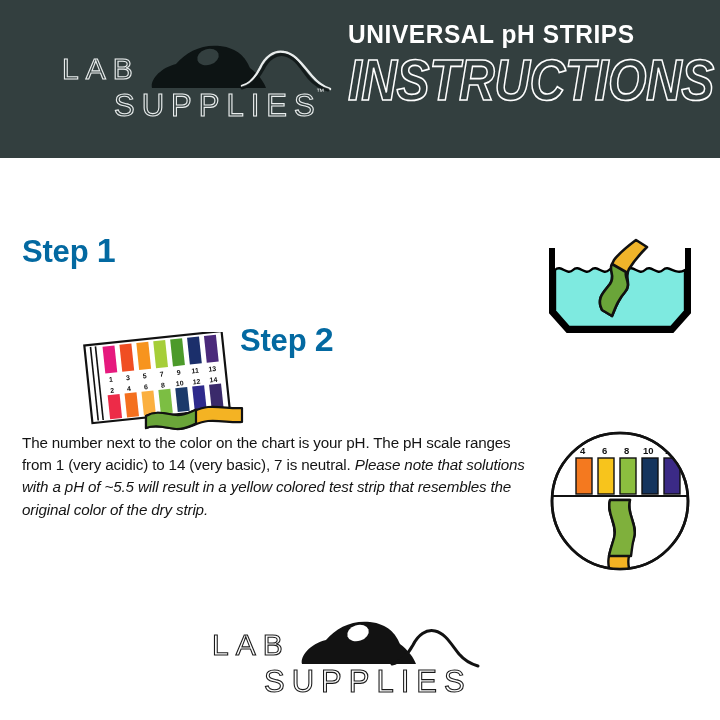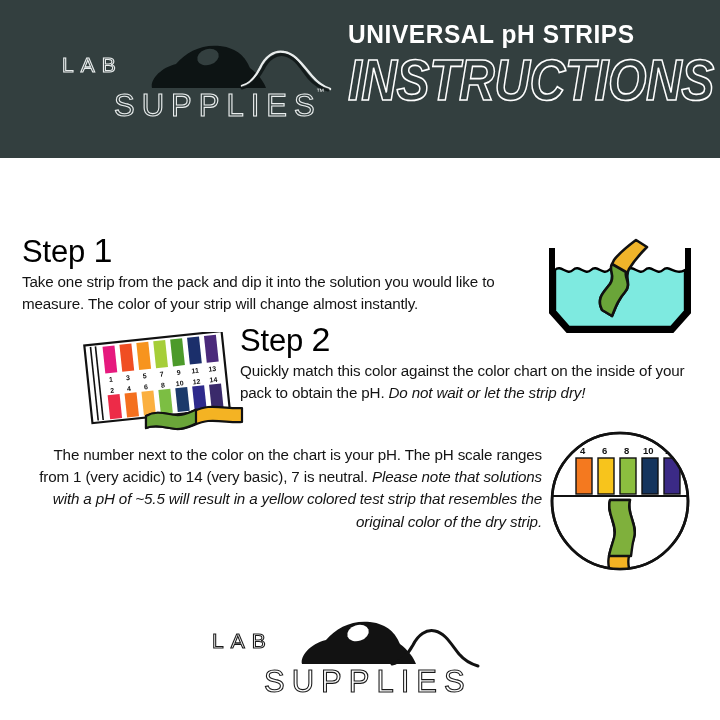--- a/index.html
+++ b/index.html
@@ -58,21 +58,21 @@
     transform: scaleX(0.9) scaleY(1.06);
     transform-origin: left top;
   }
 
   
   .logo-wrap { position: relative; }
   .logo-lab {
     position: absolute;
     left: 0; top: 18px;
     font-family: "Liberation Sans Narrow", "Liberation Sans", sans-serif;
-    font-size: 21px;
+    font-size: 30px;
     font-weight: normal;
     letter-spacing: 7px;
     line-height: 1;
     color: transparent;
     white-space: nowrap;
   }
   .logo-sup {
     position: absolute;
     left: 52px; top: 54px;
     font-family: "Liberation Sans Narrow", "Liberation Sans", sans-serif;
@@ -90,45 +90,45 @@
     line-height: 1;
   }
   .logo-dark .logo-lab, .logo-dark .logo-sup { -webkit-text-stroke: 1.1px #e9eded; }
   .logo-dark .logo-tm { color: #e9eded; }
   .logo-light .logo-lab, .logo-light .logo-sup { -webkit-text-stroke: 1.1px #1a1a1a; }
   .logo-rat { position: absolute; }
 
   
   .step-title {
     font-family: "Liberation Sans Narrow", "Liberation Sans", sans-serif;
-    font-weight: normal;
+    font-weight: bold;
     font-size: 31px;
     line-height: 1;
-    color: #000000;
+    color: #0369a1;
     white-space: nowrap;
     letter-spacing: -0.2px;
   }
   .step-title .num { font-size: 34px; }
   .step-body {
     font-family: "Liberation Sans", sans-serif;
     font-size: 15.2px;
     line-height: 1.46;
     color: #141414;
     letter-spacing: -0.15px;
   }
   .step-body i { font-style: italic; }
 
   #step1 { position: absolute; left: 22px; top: 233px; width: 510px; }
   #step1 .step-body { margin-top: 4px; }
 
   #step2 { position: absolute; left: 240px; top: 322px; width: 462px; }
   #step2 .step-body { margin-top: 4px; }
 
   #step3 { position: absolute; left: 22px; top: 428px; width: 520px; }
-  #step3 .step-body { margin-top: 16px; text-align: right; }
+  #step3 .step-body { margin-top: 4px; }
 
   
   #footer-logo {
     position: absolute;
     left: 212px; top: 612px;
     width: 300px; height: 96px;
   }
 
   .art { position: absolute; }
 </style>
@@ -154,23 +154,20 @@
 
 <div id="header-title-block">
   <div id="header-subtitle">UNIVERSAL pH STRIPS</div>
   <div id="header-instructions">INSTRUCTIONS</div>
 </div>
 
 <div id="step1">
   <div class="step-title">
     <span>Step</span>
     <span class="num">1</span>
-  </div>
-  <div class="step-body">
-    <span>Take one strip from the pack and dip it into the solution you would like to measure. The color of your strip will change almost instantly.</span>
   </div>
 </div>
 
 <svg class="art" style="left:546px; top:234px;" width="148" height="104" viewBox="0 0 148 104">
   <path d="M6,14 L6,78 L22,96 L126,96 L142,78 L142,14" fill="none" stroke="#000000" stroke-width="6" stroke-linejoin="miter"></path>
   <path d="M9,36
            C15,30 21,42 27,36 C33,30 39,42 45,36 C51,30 57,42 63,36
            C69,30 75,42 81,36 C87,30 93,42 99,36 C105,30 111,42 117,36
            C123,30 129,42 139,36
            L139,77 L125,93 L23,93 L9,77 Z" fill="#7EEAE0" stroke="#000000" stroke-width="2.4" stroke-linejoin="round"></path>
@@ -226,23 +223,20 @@
   <path d="M4,14 C14,8 24,12 34,13 C46,14 54,6 66,5 C78,4 90,7 100,6
            L100,20 C90,21 78,18 66,19 C54,20 46,28 34,27 C24,26 14,22 4,26 Z" fill="#F4B323" stroke="#111111" stroke-width="2.2" stroke-linejoin="round"></path>
   <path d="M4,14 C14,8 24,12 34,13 C42,13.8 48,10 54,7.6
            L54,21.6 C48,24 42,27.4 34,27 C24,26 14,22 4,26 Z" fill="#6AA539" stroke="#111111" stroke-width="2.2" stroke-linejoin="round"></path>
 </svg>
 
 <div id="step2">
   <div class="step-title">
     <span>Step</span>
     <span class="num">2</span>
-  </div>
-  <div class="step-body">
-    <span>Quickly match this color against the color chart on the inside of your pack to obtain the pH. </span><i>Do not wait or let the strip dry!</i>
   </div>
 </div>
 
 <div id="step3">
   <div class="step-body">
     <span>The number next to the color on the chart is your pH. The pH scale ranges from 1 (very acidic) to 14 (very basic), 7 is neutral. </span><i>Please note that solutions with a pH of ~5.5 will result in a yellow colored test strip that resembles the original color of the dry strip.</i>
   </div>
 </div>
 
 <svg class="art" style="left:544px; top:428px;" width="152" height="146" viewBox="0 0 152 146">

